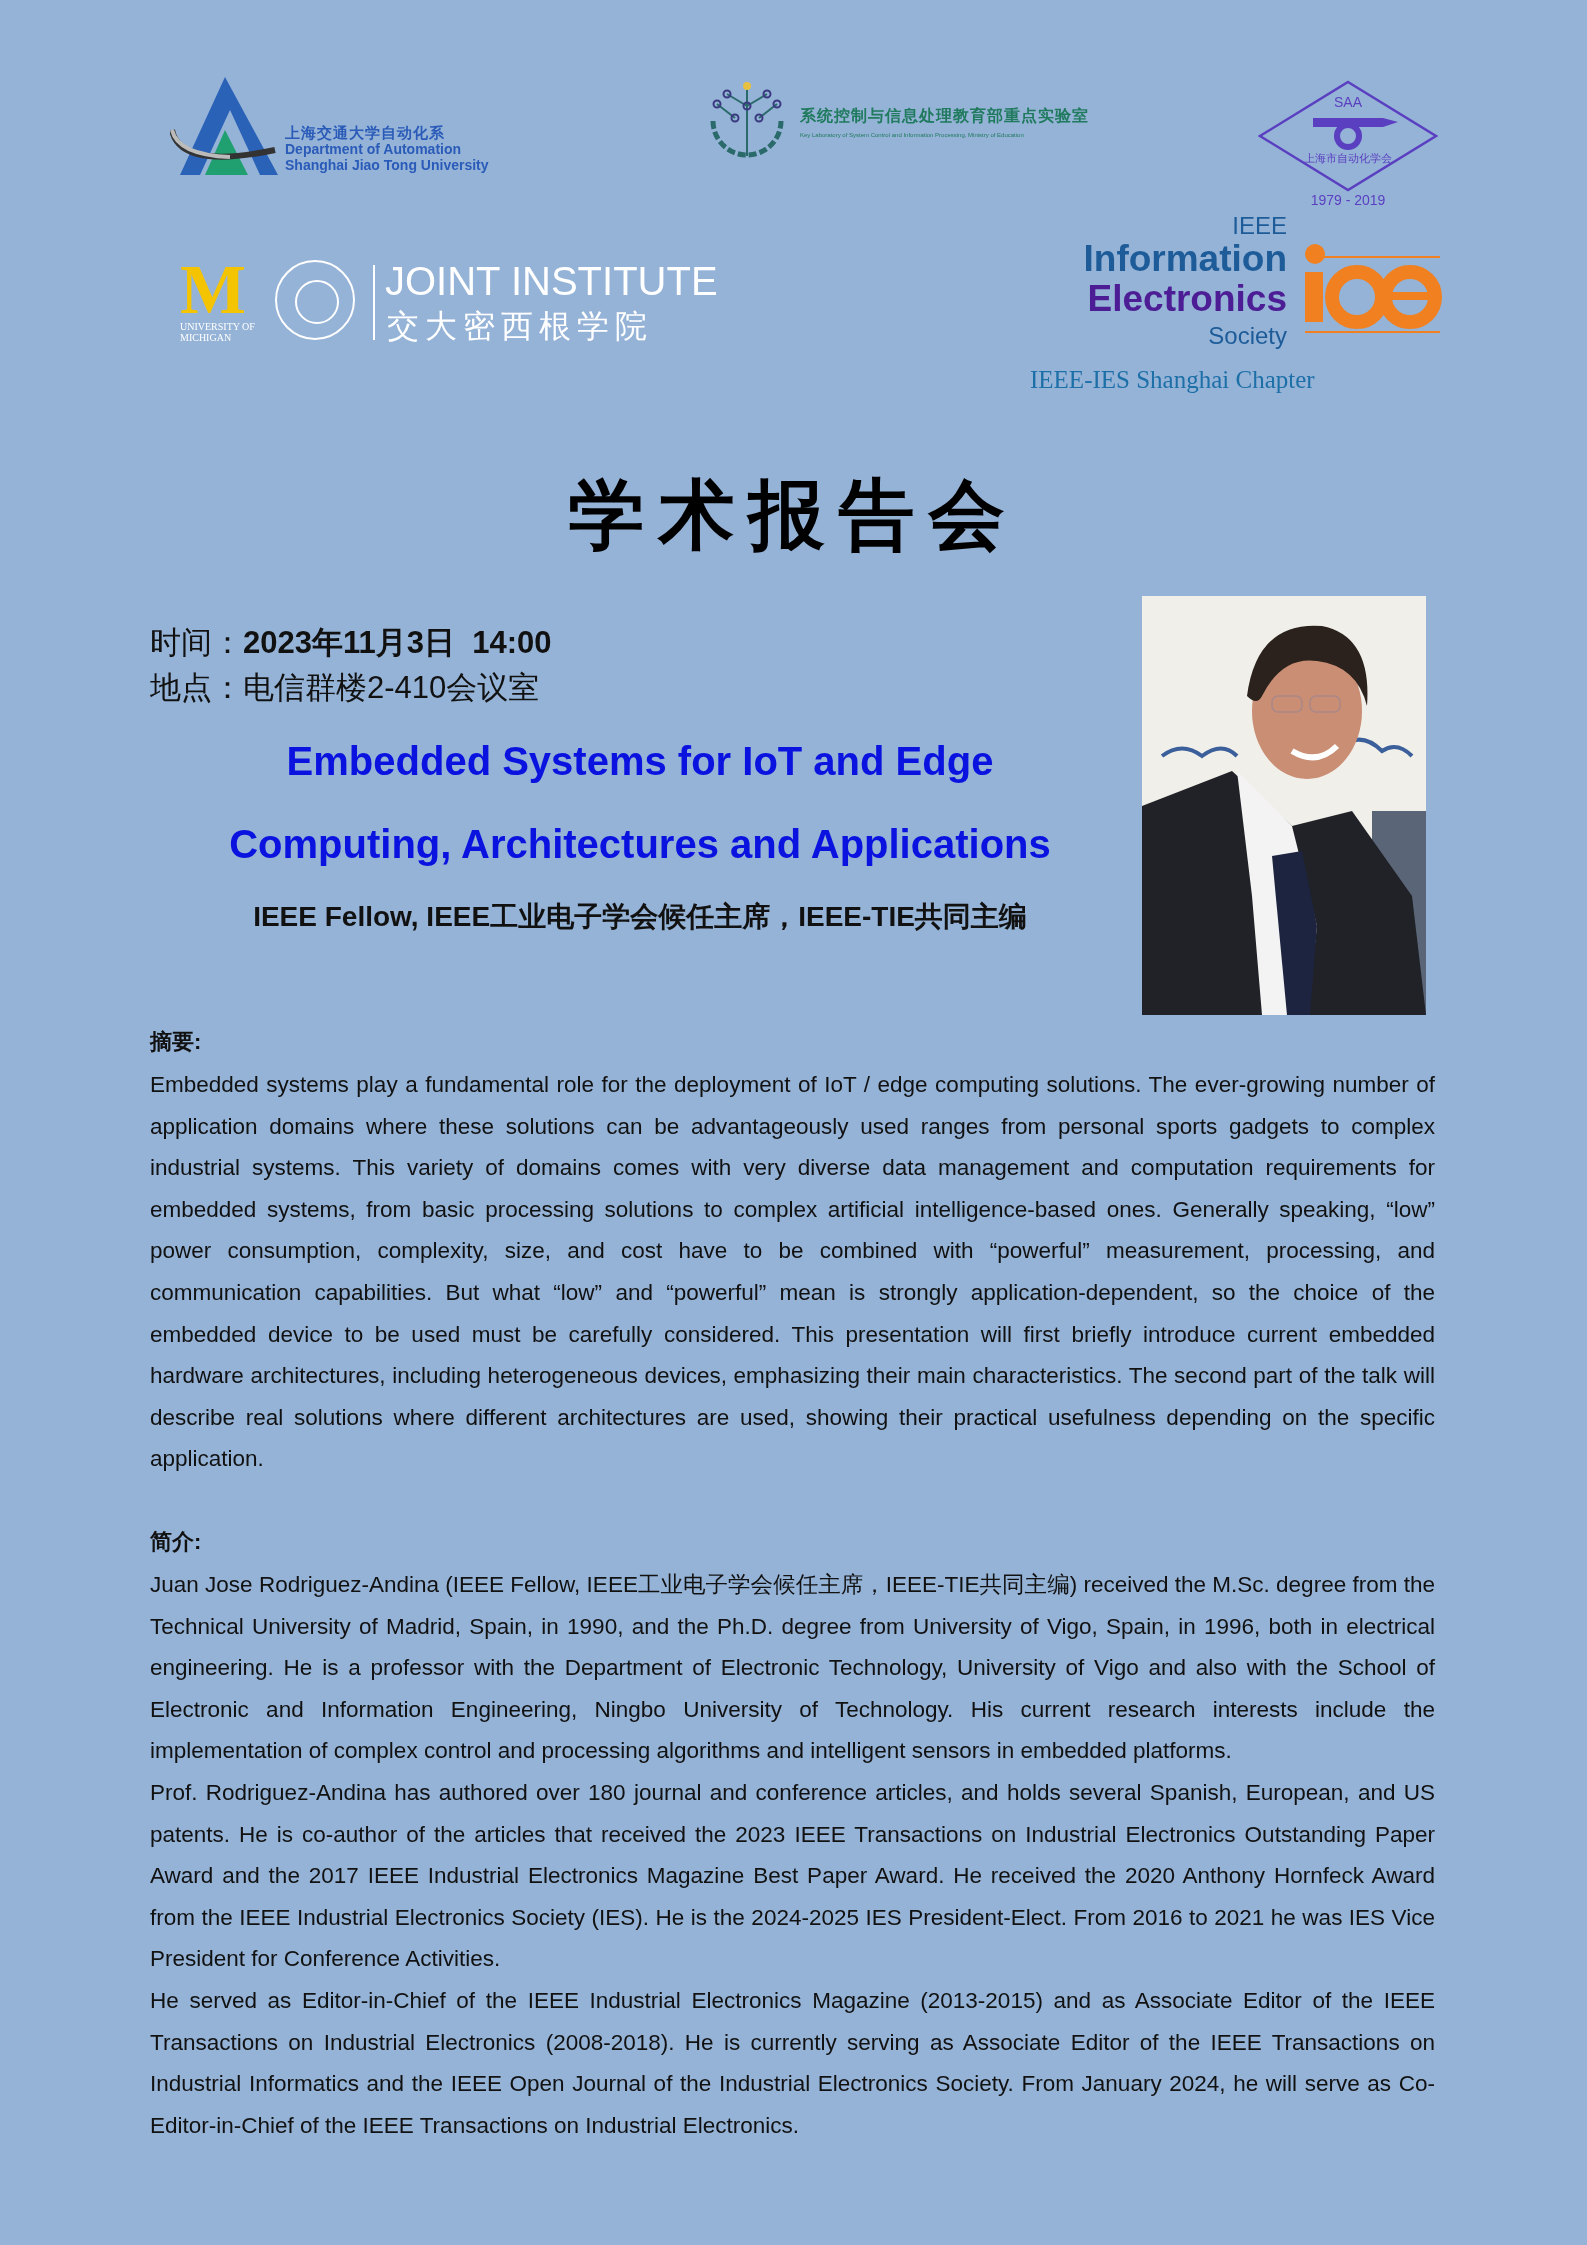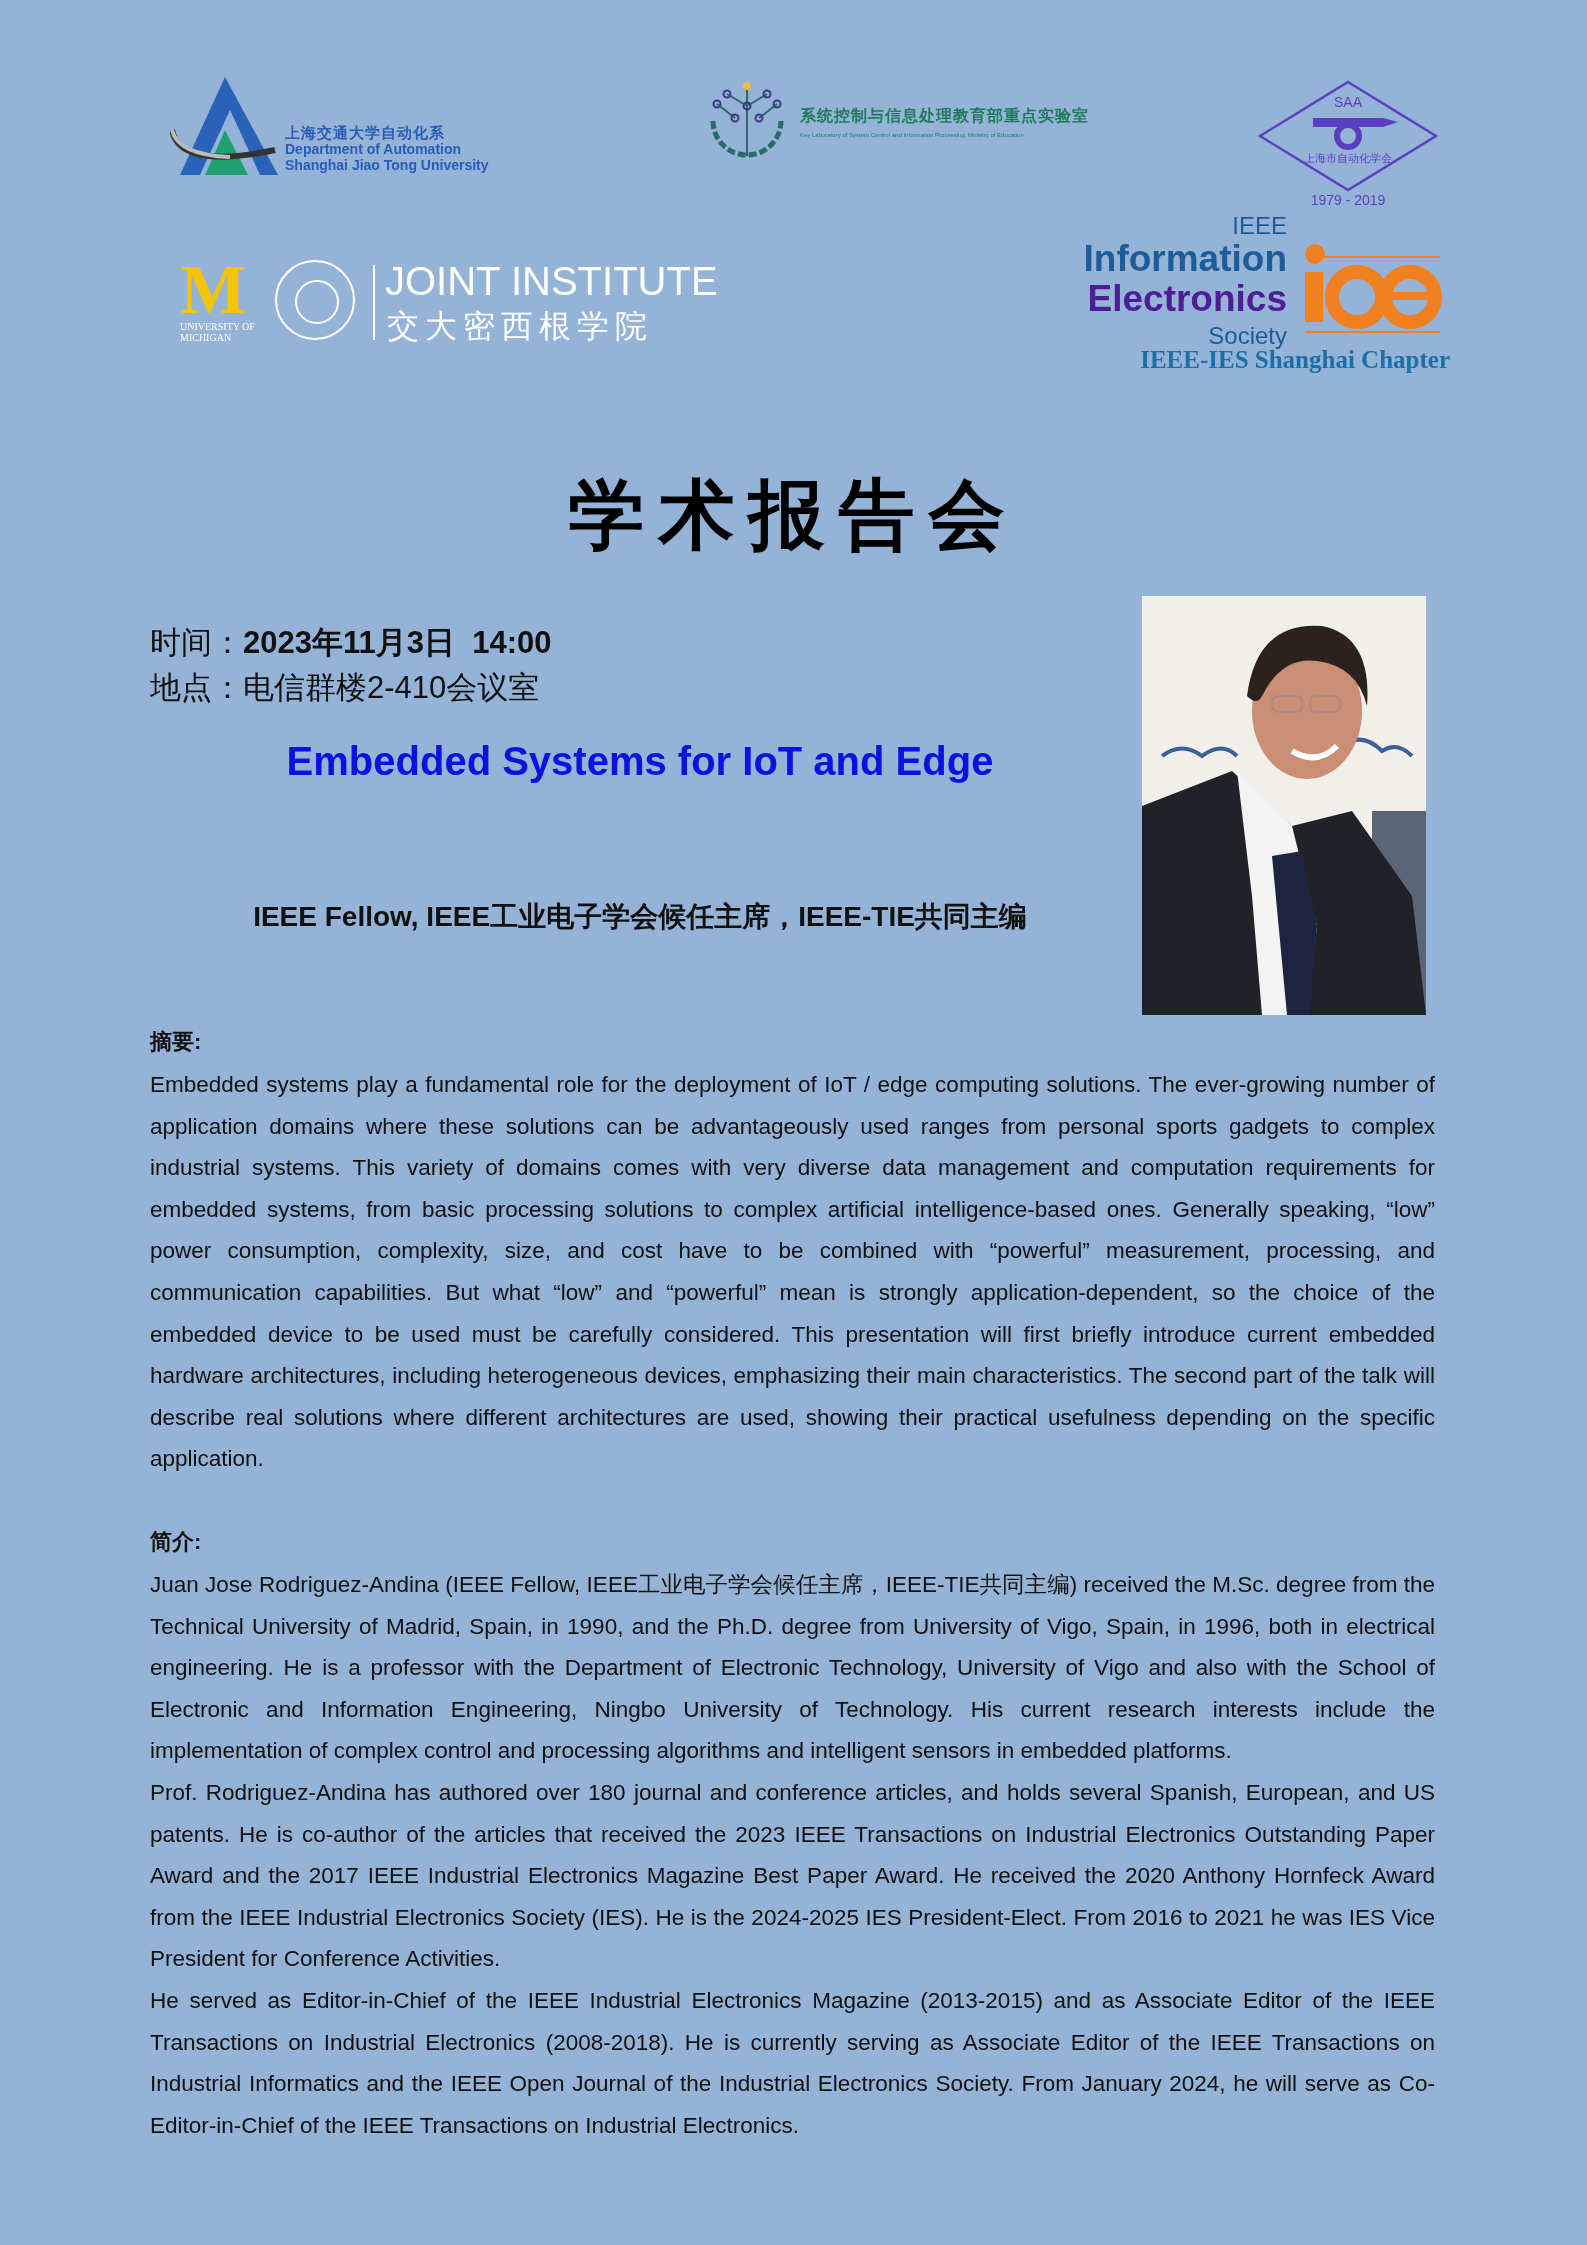--- a/index.html
+++ b/index.html
@@ -33,21 +33,21 @@
   .logo-ji .divider { position: absolute; left: 193px; top: 10px; width: 2px; height: 75px; background: #fff; }
   .logo-ji .ji-en { position: absolute; left: 205px; top: 4px; color: #fff; font-size: 40px; letter-spacing: 0px; white-space: nowrap; }
   .logo-ji .ji-cn { position: absolute; left: 207px; top: 50px; color: #fff; font-family: "Liberation Serif", serif; font-size: 32px; letter-spacing: 6px; white-space: nowrap; }
 
   .logo-ies { left: 1025px; top: 212px; width: 430px; height: 150px; }
   .logo-ies .ieee { position: absolute; right: 168px; top: 0; color: #1d5c99; font-size: 24px; }
   .logo-ies .l1 { position: absolute; right: 168px; top: 26px; color: #1d5c99; font-size: 37px; font-weight: bold; }
   .logo-ies .l2 { position: absolute; right: 168px; top: 66px; color: #4c1d95; font-size: 37px; font-weight: bold; }
   .logo-ies .soc { position: absolute; right: 168px; top: 110px; color: #1d5c99; font-size: 24px; }
   .logo-ies .ies-mark { position: absolute; left: 270px; top: 30px; width: 150px; height: 100px; }
-  .chapter { left: 1030px; top: 346px; width: 420px; color: #1d6fa8; font-family: "Liberation Serif", serif; font-weight: bold; font-size: 25px; text-align: right; }
+  .chapter { left: 1030px; top: 366px; width: 420px; color: #1d6fa8; font-family: "Liberation Serif", serif; font-weight: normal; font-size: 25px; text-align: left; }
 
   
   .main-title { left: 0; width: 1587px; top: 465px; text-align: center; font-family: "DejaVu Serif", serif; font-weight: bold; font-size: 76px; letter-spacing: 14px; color: #000; }
 
   
   .meta { left: 150px; top: 620px; font-size: 31px; line-height: 45px; }
   .meta .row { white-space: nowrap; }
   .meta .v { font-weight: bold; }
 
   
@@ -149,20 +149,21 @@
   <div class="row">
     <span>时间：</span><span class="v" style="white-space:pre;">2023年11月3日  14:00</span>
   </div>
   <div class="row">
     <span>地点：</span><span>电信群楼2-410会议室</span>
   </div>
 </div>
 
 <div class="abs talk-title">
   <div>Embedded Systems for IoT and Edge</div>
+  <div>Computing, Architectures and Applications</div>
 </div>
 
 <div class="abs speaker">
   <div>IEEE Fellow, IEEE工业电子学会候任主席，IEEE-TIE共同主编</div>
 </div>
 
 <div class="abs photo" title="Speaker portrait">
   <svg width="284" height="419" viewBox="0 0 284 419">
     <rect width="284" height="419" fill="#f1efe9"></rect>
     <path d="M20,160 q20,-15 40,0 q20,-15 35,0" stroke="#3b5f9a" stroke-width="4" fill="none"></path>

